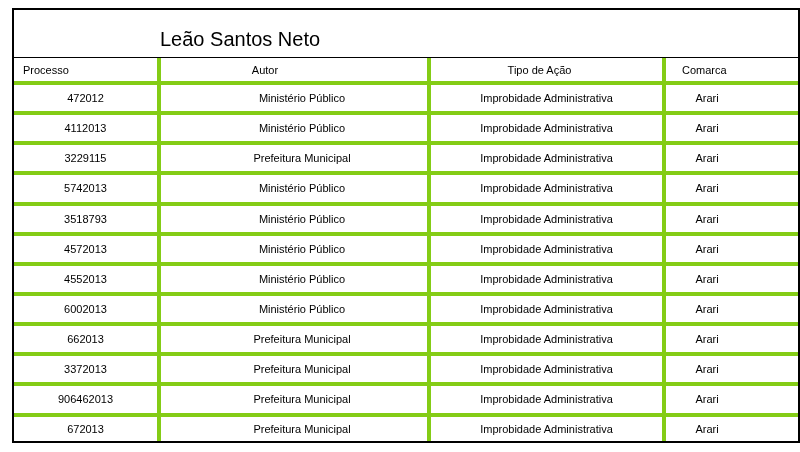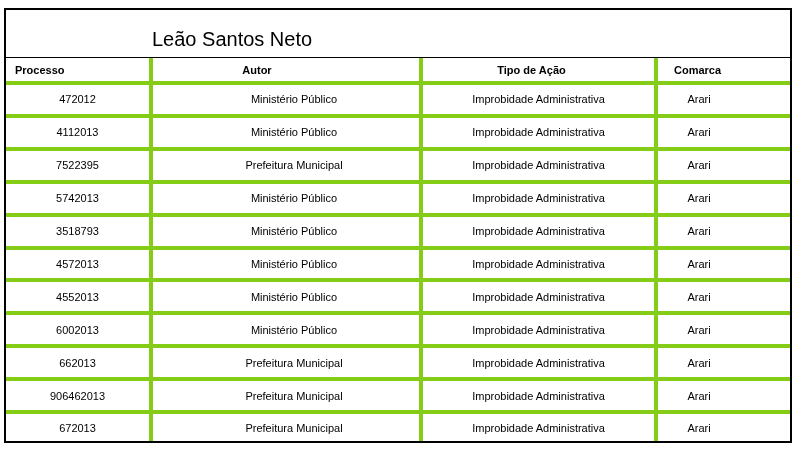--- a/index.html
+++ b/index.html
@@ -4,21 +4,21 @@
 <style>
   html, body {
     margin: 0; padding: 0;
     width: 800px; height: 452px;
     background: #ffffff;
     color: #000000;
     font-family: "Liberation Sans", sans-serif;
   }
   .sheet {
     position: absolute;
-    left: 4px; top: 8px;
+    left: 12px; top: 8px;
     width: 788px; height: 435px;
     border: 2px solid #000;
     box-sizing: border-box;
     background: #fff;
   }
   .title-row {
     height: 48px;
     box-sizing: border-box;
     border-bottom: 1px solid #000;
     display: flex;
@@ -40,21 +40,21 @@
   .grid col.w3 { width: 134px; }
   .grid th, .grid td {
     border: 4px solid #84cc16;
     font-size: 11px;
     text-align: center;
     padding: 0;
     white-space: nowrap;
     overflow: hidden;
   }
   .grid thead tr { height: 25px; }
-  .grid th { font-weight: bold; }
+  .grid th { font-weight: normal; }
   .grid th:first-child, .grid td:first-child { border-left: none; }
   .grid th:last-child,  .grid td:last-child  { border-right: none; }
   .grid thead th { border-top: none; }
   .grid tbody tr:last-child td { border-bottom: none; }
   
   .grid th.c0 { text-align: left; padding-left: 9px; }
   .grid th.c1 { padding-right: 58px; }
   .grid th.c2 { padding-right: 14px; }
   .grid th.c3 { text-align: left; padding-left: 16px; }
   .grid td.c1 { padding-left: 16px; }
@@ -87,21 +87,21 @@
           <td class="c2">Improbidade Administrativa</td>
           <td class="c3">Arari</td>
         </tr>
         <tr>
           <td class="c0">4112013</td>
           <td class="c1">Ministério Público</td>
           <td class="c2">Improbidade Administrativa</td>
           <td class="c3">Arari</td>
         </tr>
         <tr>
-          <td class="c0">7522395</td>
+          <td class="c0">3229115</td>
           <td class="c1">Prefeitura Municipal</td>
           <td class="c2">Improbidade Administrativa</td>
           <td class="c3">Arari</td>
         </tr>
         <tr>
           <td class="c0">5742013</td>
           <td class="c1">Ministério Público</td>
           <td class="c2">Improbidade Administrativa</td>
           <td class="c3">Arari</td>
         </tr>
@@ -129,20 +129,26 @@
           <td class="c2">Improbidade Administrativa</td>
           <td class="c3">Arari</td>
         </tr>
         <tr>
           <td class="c0">662013</td>
           <td class="c1">Prefeitura Municipal</td>
           <td class="c2">Improbidade Administrativa</td>
           <td class="c3">Arari</td>
         </tr>
         <tr>
+          <td class="c0">3372013</td>
+          <td class="c1">Prefeitura Municipal</td>
+          <td class="c2">Improbidade Administrativa</td>
+          <td class="c3">Arari</td>
+        </tr>
+        <tr>
           <td class="c0">906462013</td>
           <td class="c1">Prefeitura Municipal</td>
           <td class="c2">Improbidade Administrativa</td>
           <td class="c3">Arari</td>
         </tr>
         <tr>
           <td class="c0">672013</td>
           <td class="c1">Prefeitura Municipal</td>
           <td class="c2">Improbidade Administrativa</td>
           <td class="c3">Arari</td>

